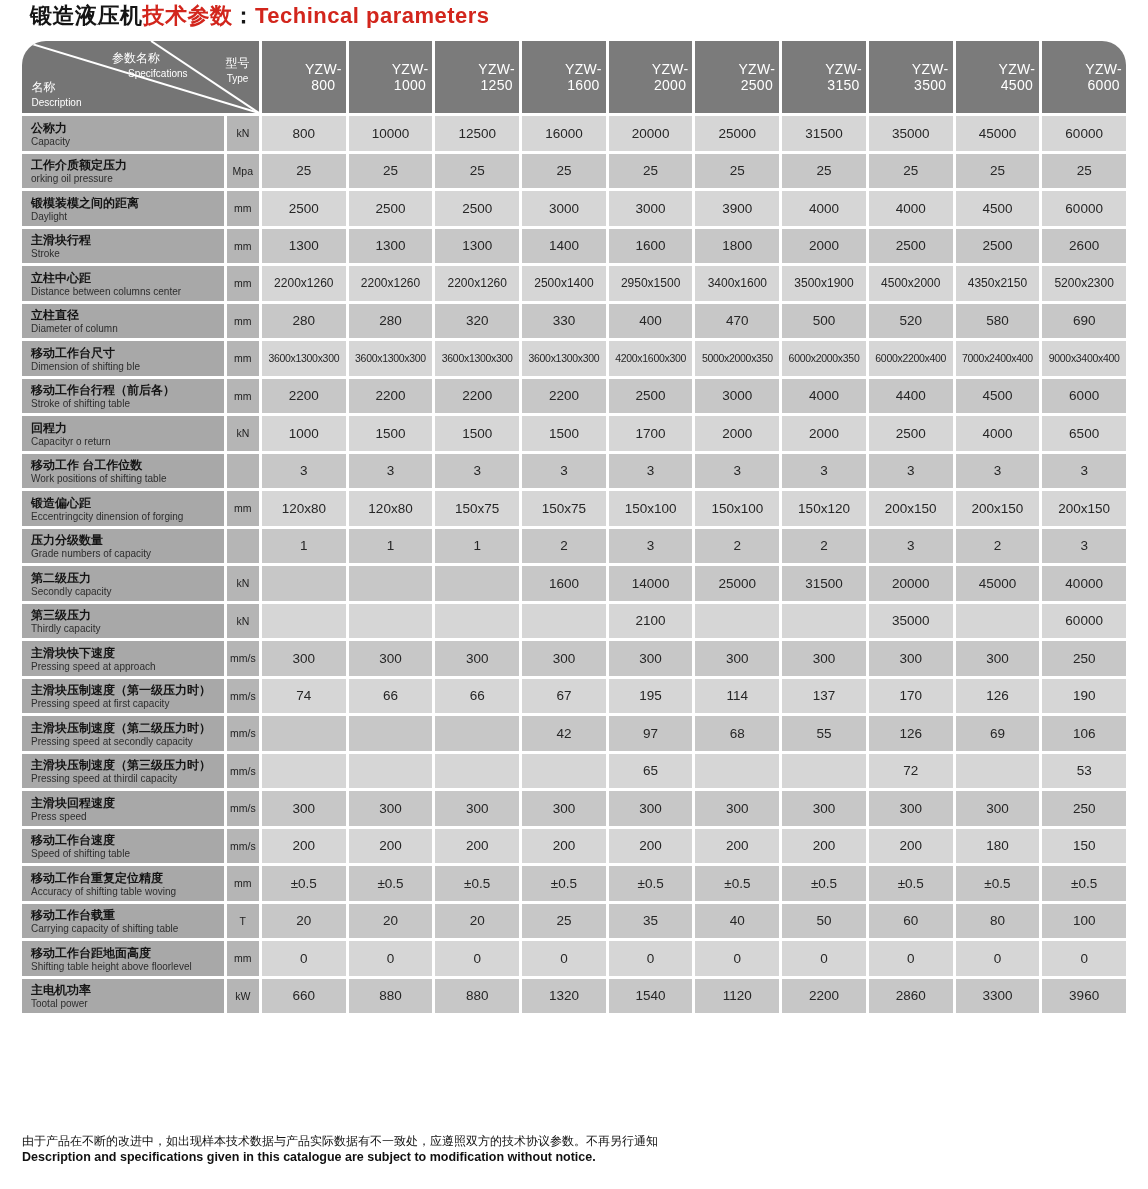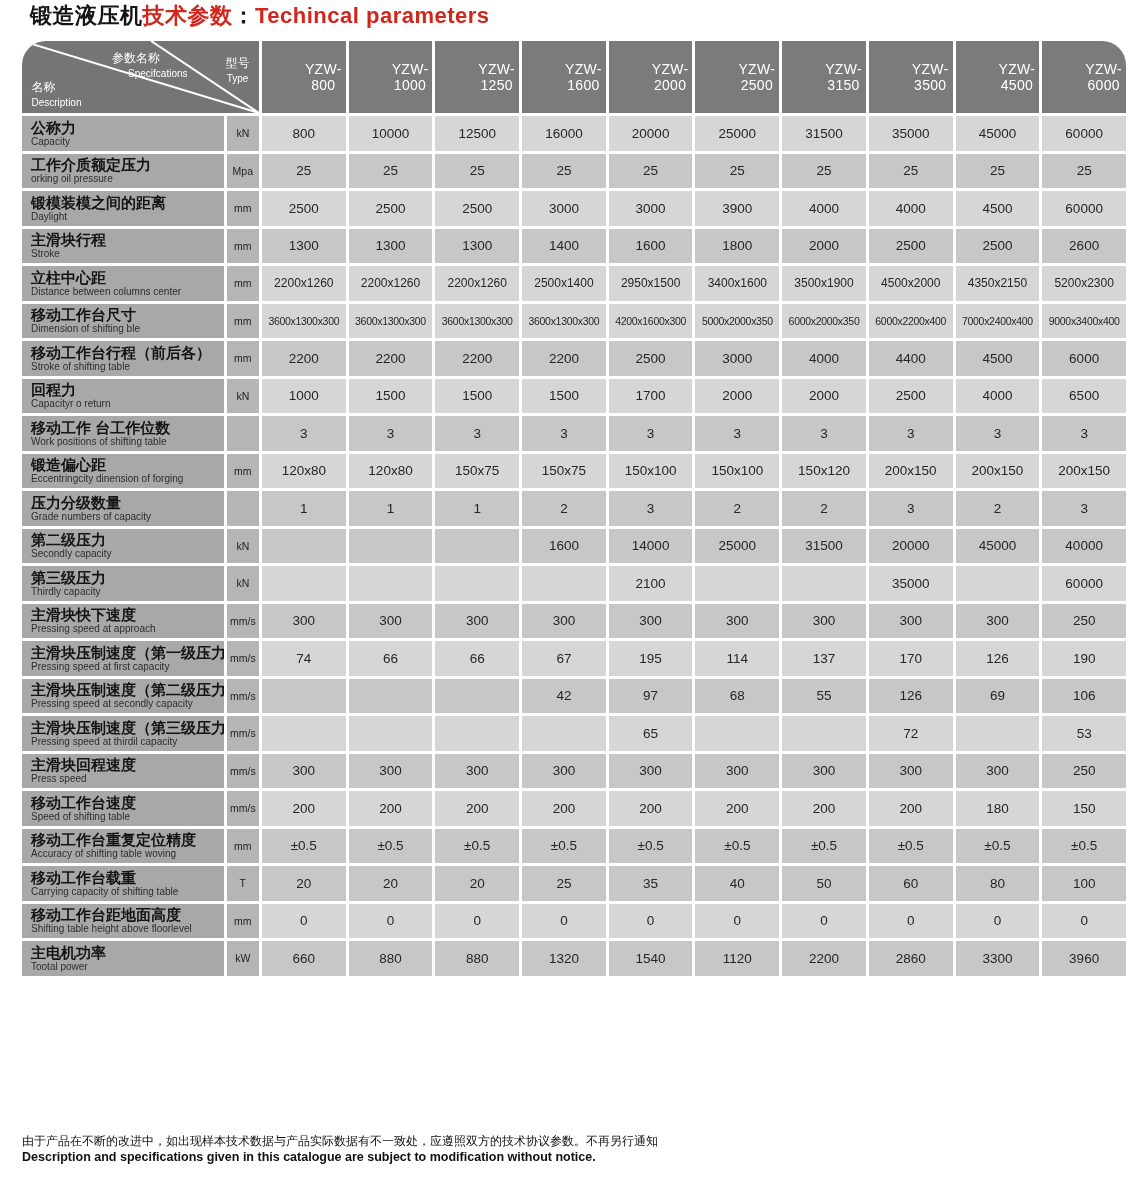--- a/index.html
+++ b/index.html
@@ -22,21 +22,21 @@
   .c-txt{position:absolute;color:#ffffff;font-weight:normal;line-height:13px;text-align:left;}
   .c-param{left:38%;top:13%;}
   .c-param .l2{padding-left:16px;}
   .c-type{right:4%;top:20%;text-align:center;}
   .c-desc{left:4%;bottom:5%;}
   .c-cn{font-size:12px;}
   .c-en{font-size:10px;}
 
   tbody tr{height:34.5px;}
   td.label{background:#a8a8a8;text-align:left;padding:2px 3px 2px 9px;}
-  td.label .cn{font-size:15px;font-weight:bold;color:#141414;line-height:16px;white-space:nowrap;}
+  td.label .cn{font-size:12px;font-weight:bold;color:#141414;line-height:16px;white-space:nowrap;}
   td.label .en{font-size:10px;font-weight:normal;color:#2d2d2d;line-height:11px;white-space:nowrap;}
   td.unit{background:#b5b5b5;text-align:center;font-size:10.5px;color:#1e1e1e;}
   td.value{text-align:center;font-size:13.5px;color:#262626;white-space:nowrap;}
   td.value.vmed{font-size:12px;}
   td.value.vsmall{font-size:10.5px;letter-spacing:-.3px;}
   tr.light td.value{background:#d6d6d6;}
   tr.dark td.value{background:#c7c7c7;}
 
   .footer{position:absolute;left:22px;top:1134px;color:#111111;}
   .footer-cn{font-size:12px;line-height:15px;}
@@ -175,20 +175,37 @@
           <td class="value vmed">2200x1260</td>
           <td class="value vmed">2200x1260</td>
           <td class="value vmed">2500x1400</td>
           <td class="value vmed">2950x1500</td>
           <td class="value vmed">3400x1600</td>
           <td class="value vmed">3500x1900</td>
           <td class="value vmed">4500x2000</td>
           <td class="value vmed">4350x2150</td>
           <td class="value vmed">5200x2300</td>
         </tr>
+        <tr class="dark">
+          <td class="label">
+            <div class="cn">立柱直径</div>
+            <div class="en">Diameter of column</div>
+          </td>
+          <td class="unit">mm</td>
+          <td class="value">280</td>
+          <td class="value">280</td>
+          <td class="value">320</td>
+          <td class="value">330</td>
+          <td class="value">400</td>
+          <td class="value">470</td>
+          <td class="value">500</td>
+          <td class="value">520</td>
+          <td class="value">580</td>
+          <td class="value">690</td>
+        </tr>
         <tr class="light">
           <td class="label">
             <div class="cn">移动工作台尺寸</div>
             <div class="en">Dimension of shifting ble</div>
           </td>
           <td class="unit">mm</td>
           <td class="value vsmall">3600x1300x300</td>
           <td class="value vsmall">3600x1300x300</td>
           <td class="value vsmall">3600x1300x300</td>
           <td class="value vsmall">3600x1300x300</td>

